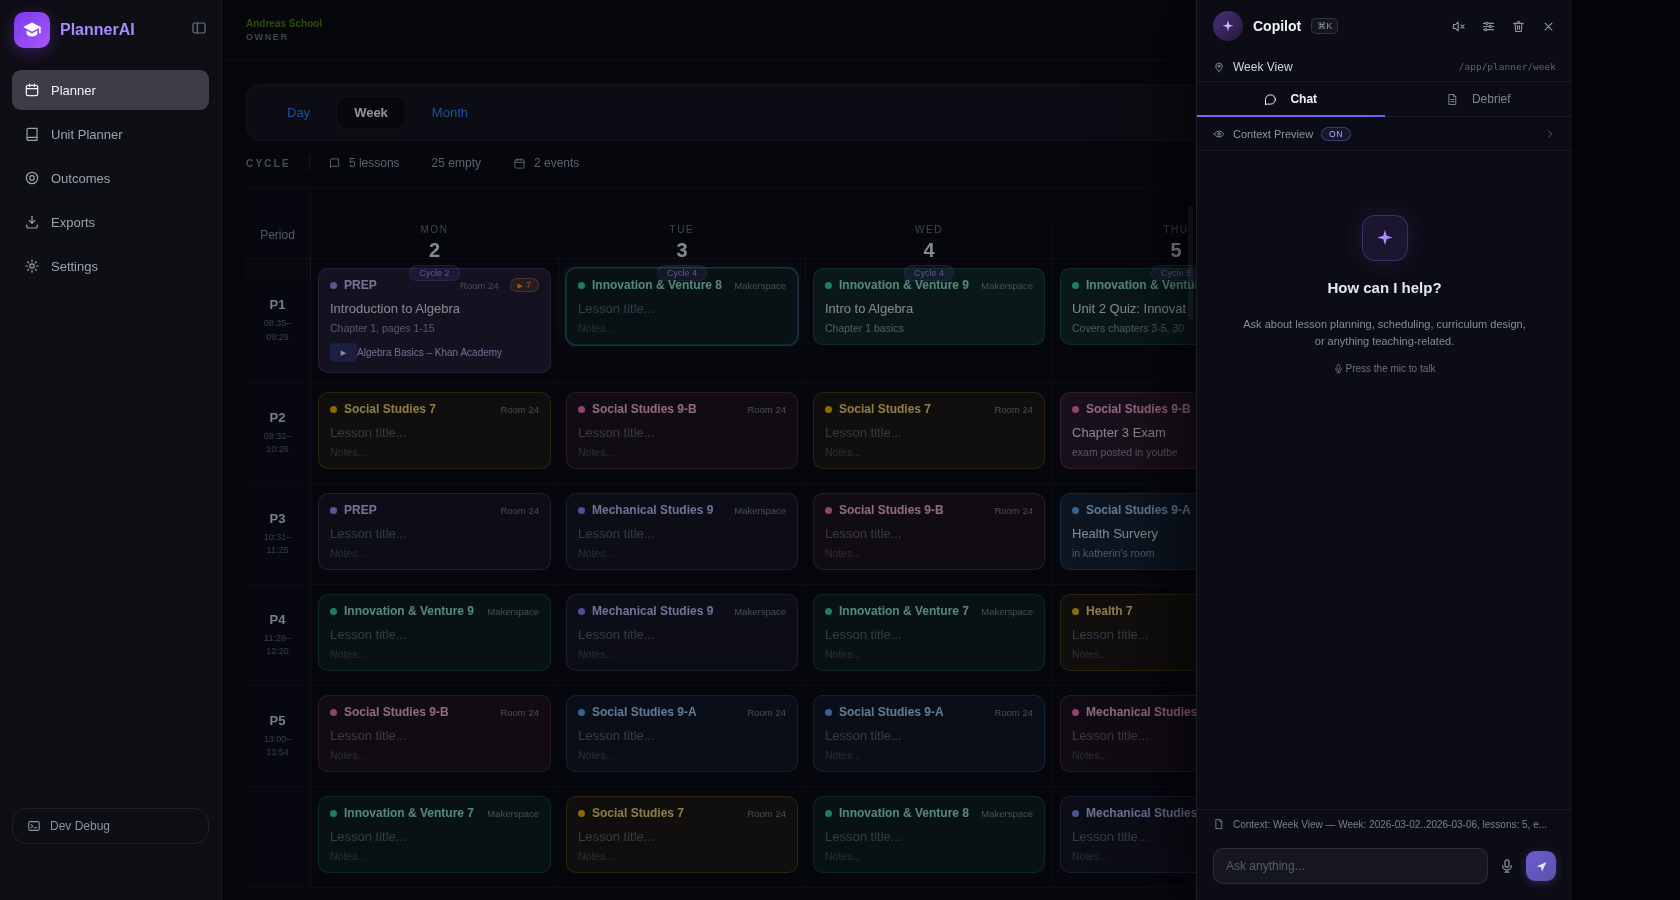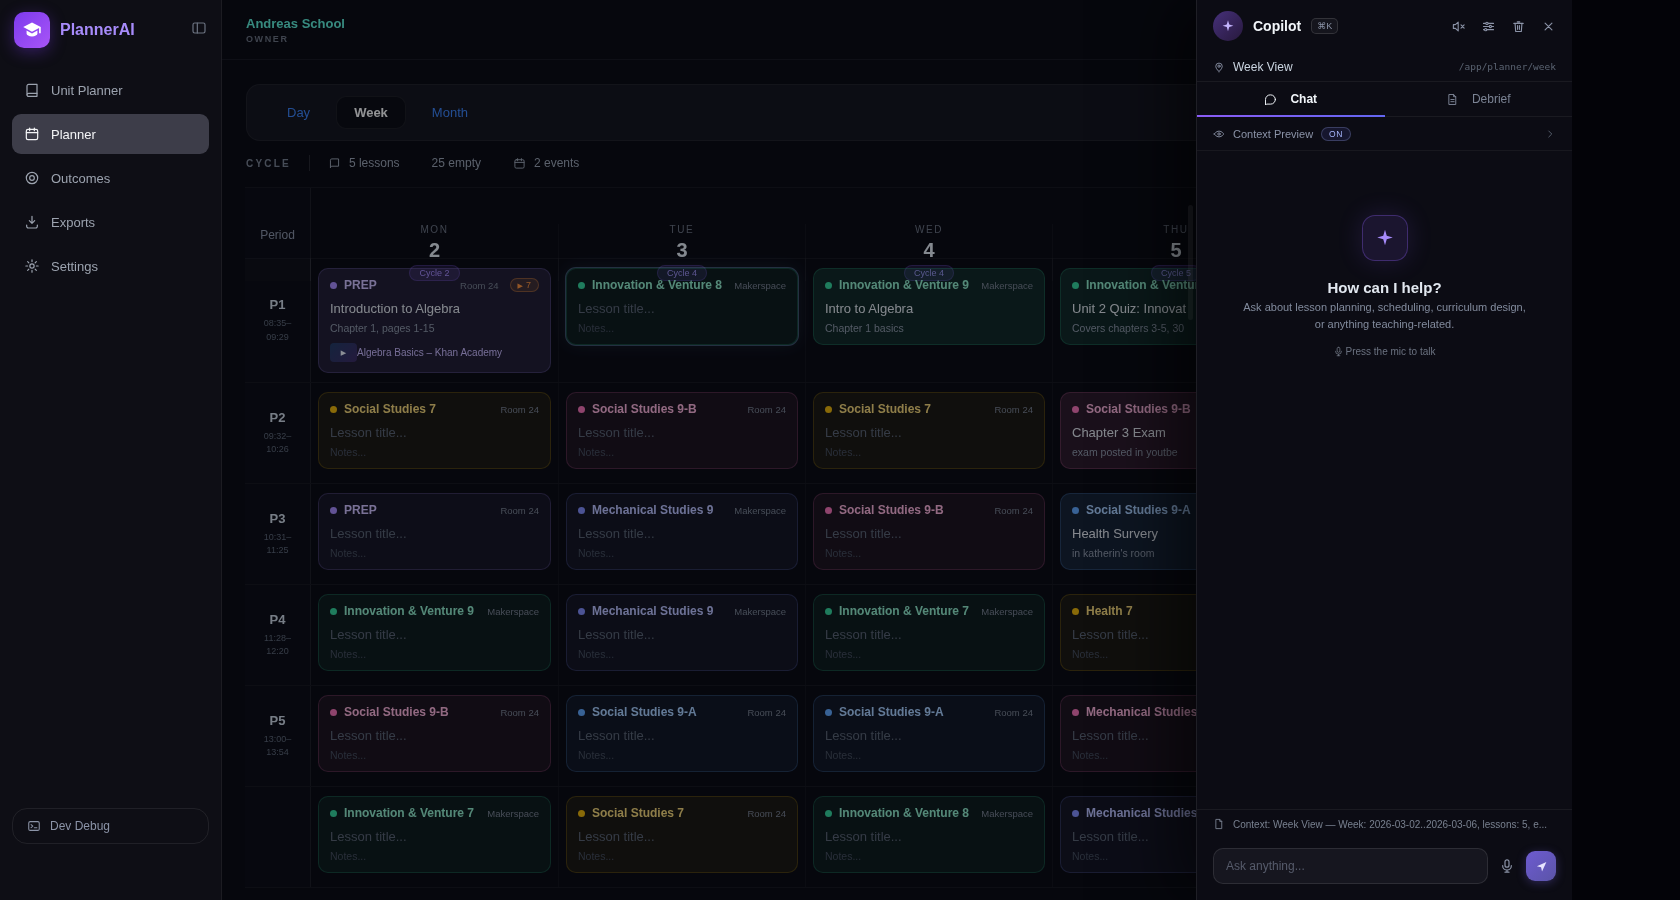--- a/index.html
+++ b/index.html
@@ -25,21 +25,21 @@
   #side-nav { padding:10px 12px; display:flex; flex-direction:column; gap:4px; }
   .nav-item { height:40px; border-radius:9px; display:flex; align-items:center; gap:11px; padding:0 12px;
     color:#9ca3af; font-size:13px; cursor:pointer; }
   .nav-item.active { background:#3d3d49; color:#f3f4f6; }
   .side-footer { position:absolute; left:12px; right:12px; bottom:56px; height:36px; border:1px solid rgba(255,255,255,0.08);
     border-radius:15px; display:flex; align-items:center; gap:9px; padding:0 14px; color:#8b93a7; font-size:12px; cursor:pointer; }
 
   
   .main { position:absolute; left:222px; top:0; bottom:0; width:1350px; overflow:hidden; }
   .main-header { height:60px; border-bottom:1px solid rgba(255,255,255,0.06); display:flex; align-items:center; padding:0 24px; }
-  .school { font-size:13px; font-weight:700; color:#5eead4; }
+  .school { font-size:10px; font-weight:700; color:#4d7c0f; }
   .role { margin-top:3px; font-size:9px; letter-spacing:1.6px; color:#6b7280; font-weight:700; }
 
   .toolbar { margin:24px 24px 0; height:57px; border-radius:14px; background:#14141c;
     border:1px solid rgba(255,255,255,0.05); display:flex; align-items:center; padding:0 22px; }
   .segmented { display:flex; align-items:center; gap:8px; }
   .seg-btn { font-size:13px; color:#3b82f6; padding:8px 17px; border-radius:10px; border:1px solid transparent; cursor:pointer; }
   .seg-btn.active { background:#0b0b12; color:#fafafa; font-weight:700; border-color:rgba(255,255,255,0.07); }
 
   .cycle-bar { margin:14px 24px 0; display:flex; align-items:center; gap:18px; }
   .cycle-label { font-size:10px; letter-spacing:2.2px; font-weight:700; color:#78808f; }
@@ -111,21 +111,21 @@
   .cp-context { height:34px; display:flex; align-items:center; gap:8px; padding:0 16px;
     border-bottom:1px solid rgba(255,255,255,0.05); color:#8b93a7; font-size:11px; cursor:pointer; }
   .on-badge { font-size:8.5px; letter-spacing:0.6px; color:#a5b4fc; border:1px solid rgba(165,180,252,0.25);
     background:rgba(99,102,241,0.12); padding:1px 7px; border-radius:99px; }
   .chev { margin-left:auto; color:#5b6472; }
   .cp-body { flex:1; display:flex; flex-direction:column; align-items:center; padding-top:64px; text-align:center; }
   .cp-spark { width:46px; height:46px; border-radius:13px; background:rgba(139,92,246,0.12);
     border:1px solid rgba(139,92,246,0.32); display:grid; place-items:center; color:#a78bfa;
     box-shadow:0 0 26px rgba(139,92,246,0.16); }
   .cp-howcan { margin-top:18px; font-size:15px; font-weight:700; color:#e2e8f0; }
-  .cp-sub { margin-top:3px; font-size:11px; color:#828b9d; line-height:1.55; max-width:292px; }
+  .cp-sub { margin-top:20px; font-size:11px; color:#828b9d; line-height:1.55; max-width:292px; }
   .cp-michint { margin-top:13px; font-size:10px; color:#6b7280; display:flex; align-items:center; gap:1px; }
   .cp-footer-ctx { border-top:1px solid rgba(255,255,255,0.06); padding:8px 16px; display:flex; gap:8px;
     align-items:center; color:#78808f; font-size:10px; }
   .ctx-text { flex:1; white-space:nowrap; overflow:hidden; text-overflow:ellipsis; }
   .cp-input-row { padding:10px 16px 16px; display:flex; gap:11px; align-items:center; }
   .cp-input { flex:1; height:36px; background:#16161f; border:1px solid rgba(255,255,255,0.10); border-radius:10px;
     color:#e5e7eb; font-size:12px; padding:0 12px; font-family:"Liberation Sans", sans-serif; }
   .cp-input::placeholder { color:#565b6b; }
   .mic { color:#8b93a7; cursor:pointer; }
   .send-btn { width:30px; height:30px; border-radius:9px; background:linear-gradient(135deg,#6d5bd0,#5b54a8);
@@ -148,37 +148,37 @@
       </div>
       <div class="brand-name">PlannerAI</div>
       <div class="collapse">
         <span class="i16" data-icon="panel-collapse-icon"><svg viewBox="0 0 24 24" fill="none" stroke="currentColor" stroke-width="1.8" stroke-linecap="round" stroke-linejoin="round">
               <rect x="3" y="4.5" width="18" height="15" rx="2.5"></rect>
               <path d="M9.5 4.5v15"></path>
             </svg></span>
       </div>
     </div>
     <nav id="side-nav">
+        <div class="nav-item active">
+          <span class="i16" data-icon="calendar-icon">
+            <svg viewBox="0 0 24 24" fill="none" stroke="currentColor" stroke-width="1.8" stroke-linecap="round" stroke-linejoin="round">
+              <rect x="3.5" y="5" width="17" height="15.5" rx="2.5"></rect>
+              <path d="M3.5 10h17M8.5 3v4M15.5 3v4"></path>
+            </svg>
+          </span>
+          <span class="nav-label">Planner</span>
+        </div>
         <div class="nav-item">
           <span class="i16" data-icon="book-icon">
             <svg viewBox="0 0 24 24" fill="none" stroke="currentColor" stroke-width="1.8" stroke-linecap="round" stroke-linejoin="round">
               <path d="M4.5 19.2V6a2.5 2.5 0 0 1 2.5-2.5h12.5V17H7a2.5 2.5 0 0 0-2.5 2.2z"></path>
               <path d="M4.5 19.2A2.3 2.3 0 0 0 7 21.5h12.5V17"></path>
             </svg>
           </span>
           <span class="nav-label">Unit Planner</span>
-        </div>
-        <div class="nav-item active">
-          <span class="i16" data-icon="calendar-icon">
-            <svg viewBox="0 0 24 24" fill="none" stroke="currentColor" stroke-width="1.8" stroke-linecap="round" stroke-linejoin="round">
-              <rect x="3.5" y="5" width="17" height="15.5" rx="2.5"></rect>
-              <path d="M3.5 10h17M8.5 3v4M15.5 3v4"></path>
-            </svg>
-          </span>
-          <span class="nav-label">Planner</span>
         </div>
         <div class="nav-item">
           <span class="i16" data-icon="target-icon">
             <svg viewBox="0 0 24 24" fill="none" stroke="currentColor" stroke-width="1.8" stroke-linecap="round" stroke-linejoin="round">
               <circle cx="12" cy="12" r="8.5"></circle>
               <circle cx="12" cy="12" r="3.5"></circle>
             </svg>
           </span>
           <span class="nav-label">Outcomes</span>
         </div>

